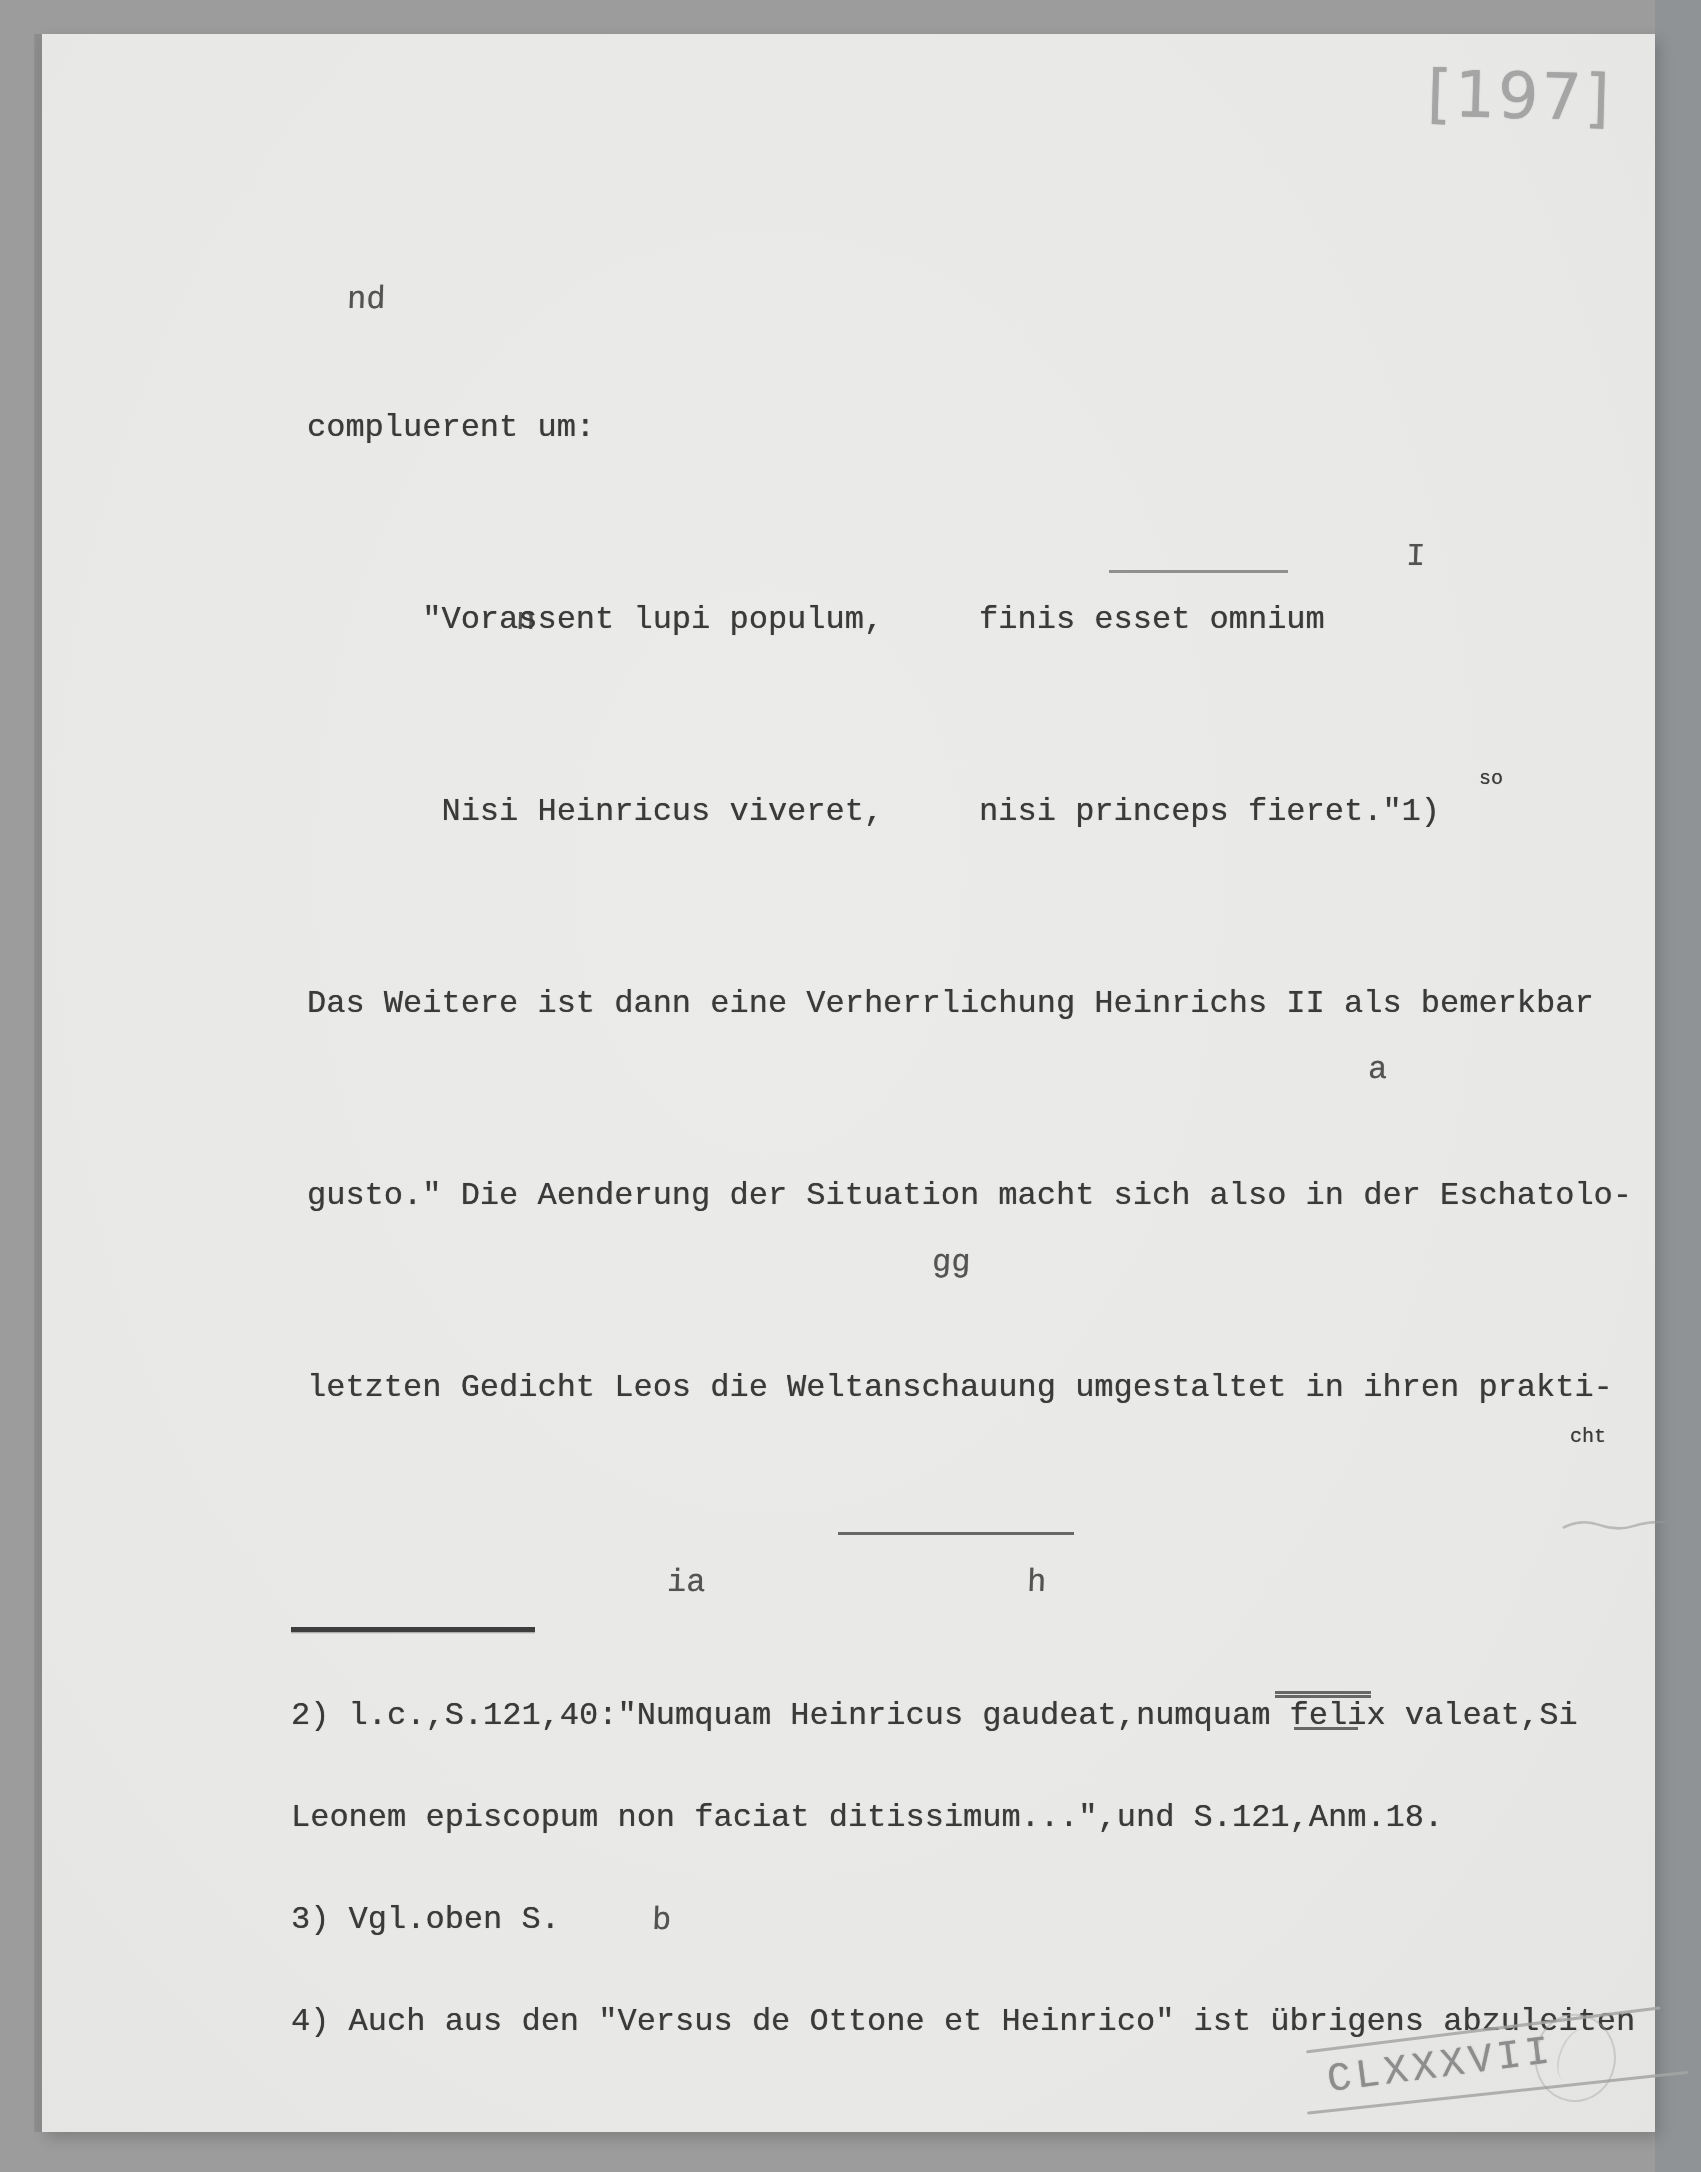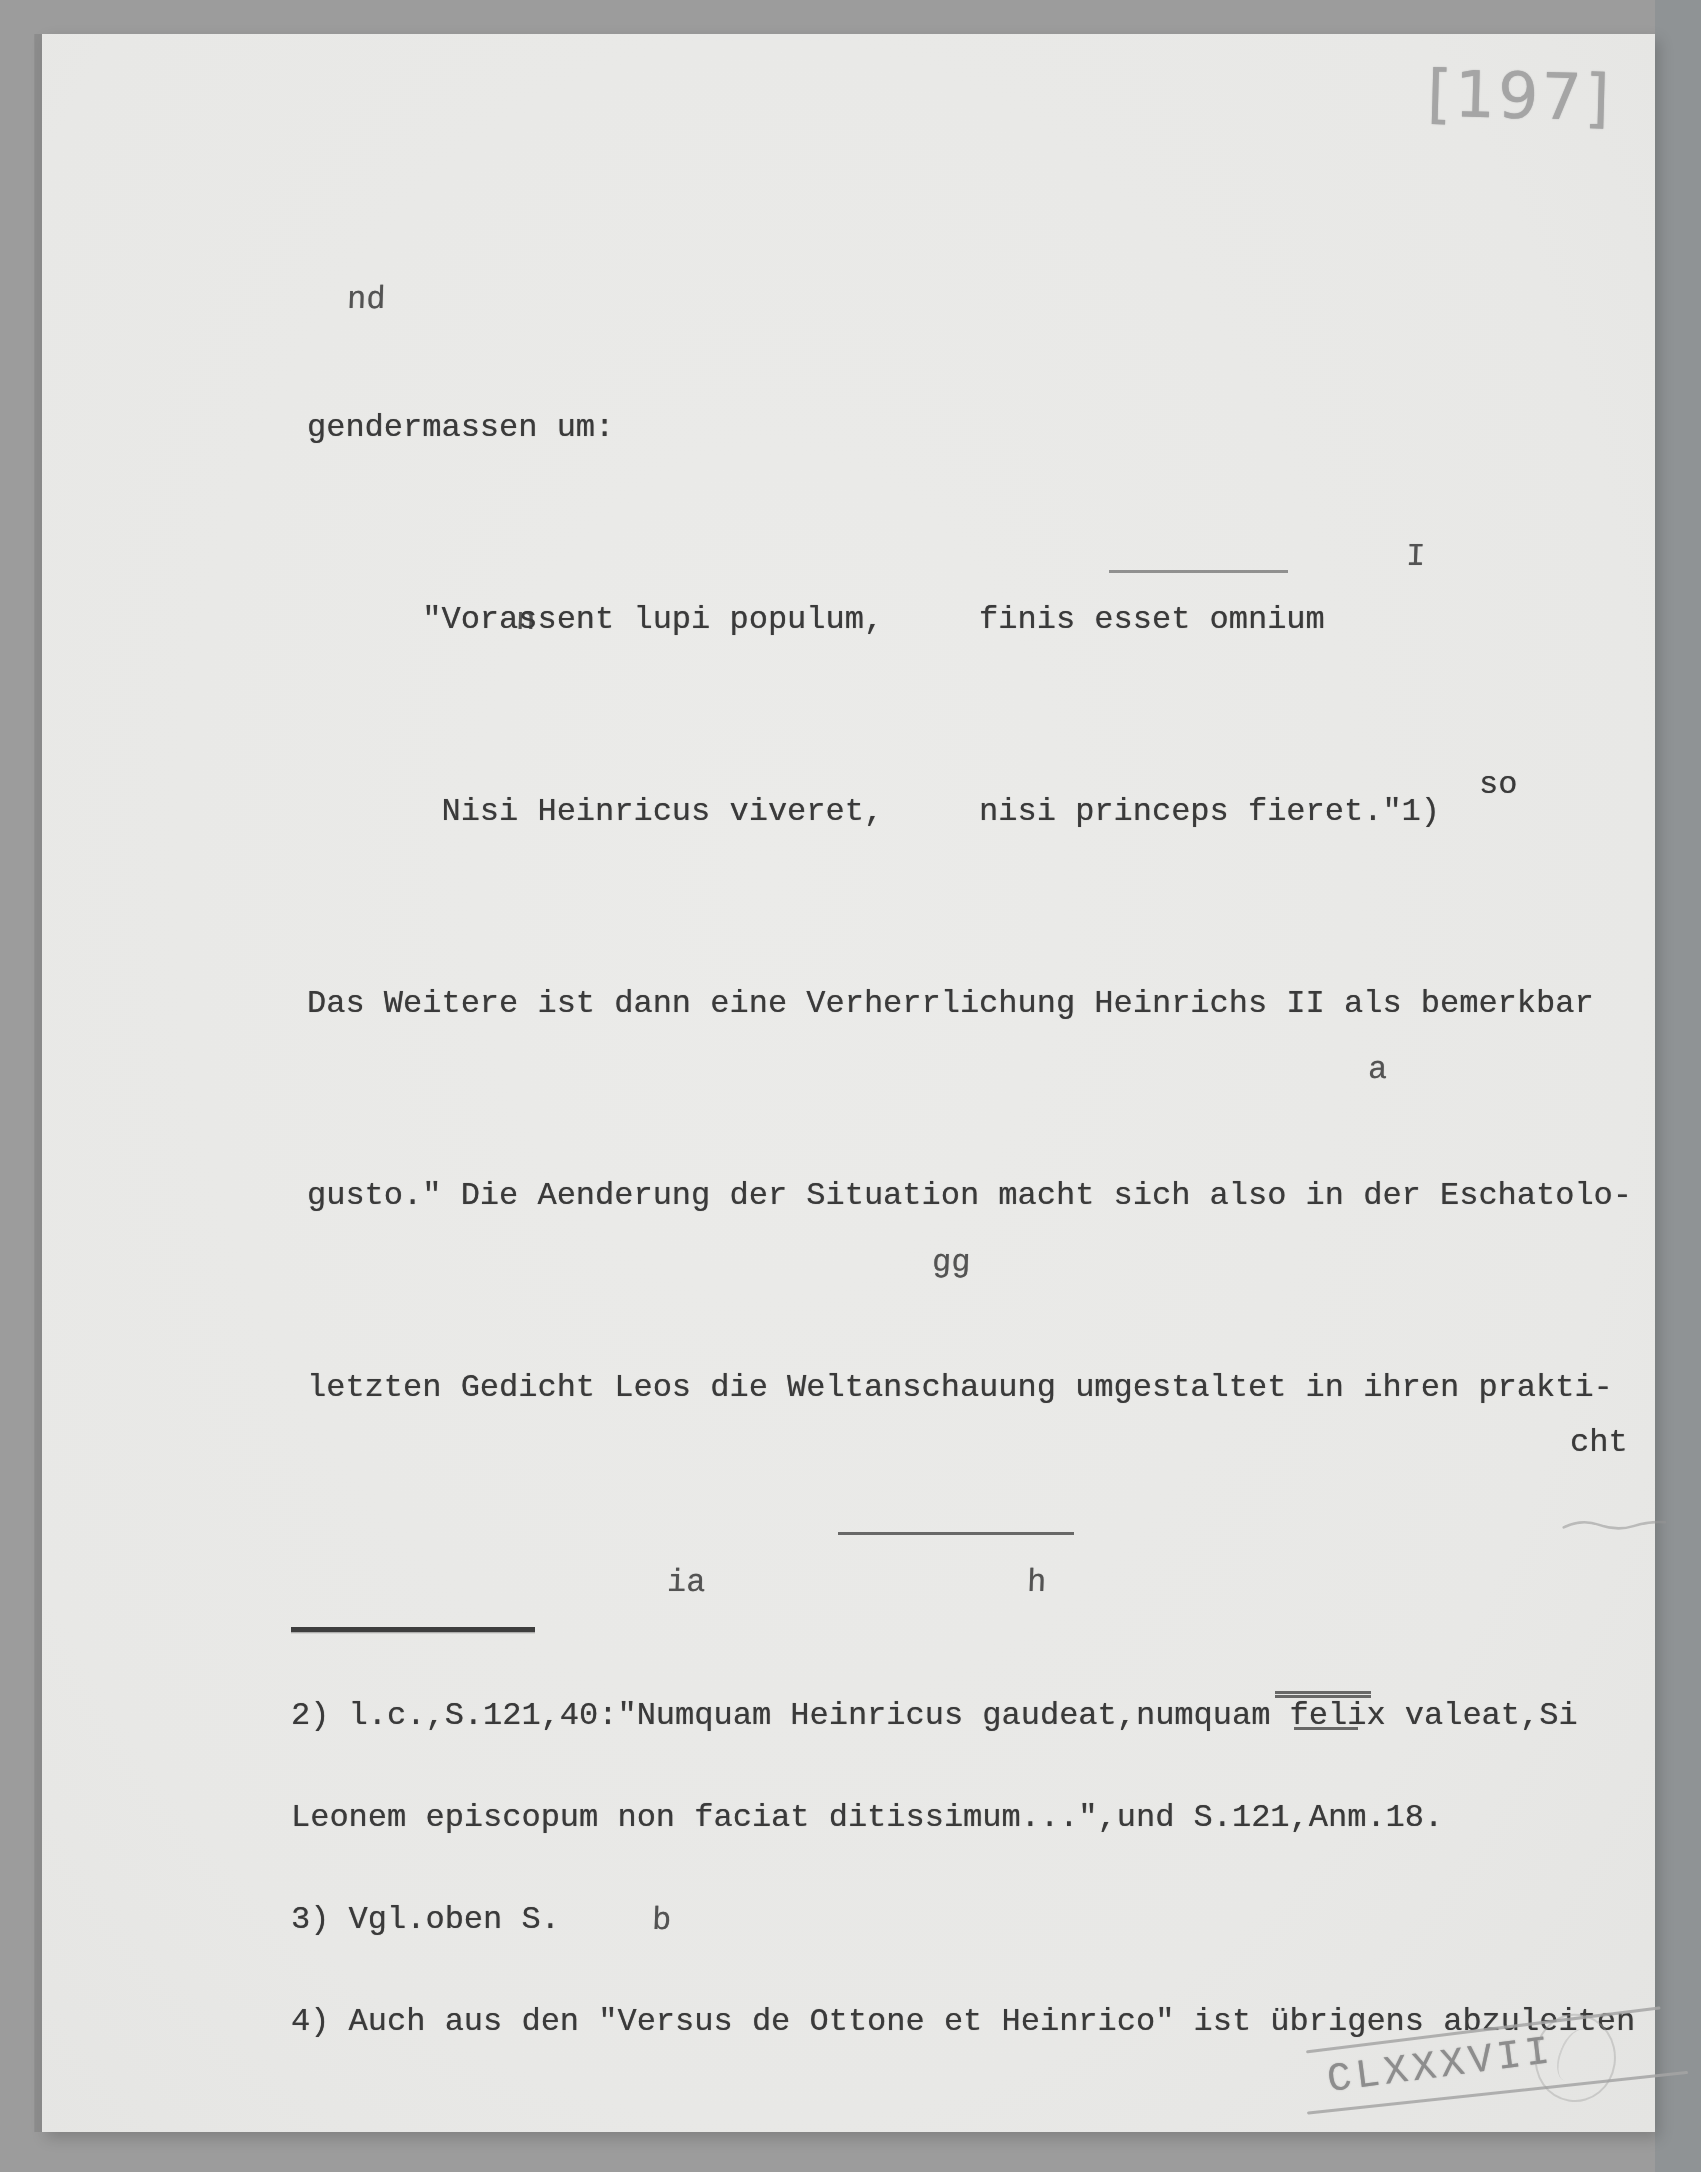--- a/index.html
+++ b/index.html
@@ -24,21 +24,21 @@
   #body-block{
     position:absolute;left:307px;top:268px;width:1345px;
     font-size:32px;line-height:64px;white-space:pre;
   }
   #footnote-block{
     position:absolute;left:291px;top:1631px;width:1364px;
     font-size:32px;line-height:34px;white-space:pre;
   }
   .line{white-space:pre;}
   .sup-insert{
-    position:absolute;font-size:32px;line-height:1;white-space:pre;
+    position:absolute;font-size:20px;line-height:1;white-space:pre;
   }
   .overstrike{
     position:absolute;font-size:32px;line-height:1;opacity:0.85;
     transform:skewX(-2deg);
   }
   .tline{position:absolute;background:#474747;opacity:0.8;}
   .fsep{position:absolute;left:291px;top:1627px;width:244px;height:4.5px;background:#3e3e3e;
         box-shadow:0 1.3px 0 rgba(62,62,62,0.35);}
   .pencil{color:#9a9a9a;font-family:"DejaVu Sans",sans-serif;}
   #page-num{
@@ -74,21 +74,21 @@
 </head>
 <body>
 
 <div id="canvas">
   <div id="right-strip"></div>
   <div id="paper"></div>
 
   <div id="page-num" class="pencil">[197]</div>
 
   <div id="body-block" class="typed">
-    <div class="line">gendermassen um:</div>
+    <div class="line">compluerent um:</div>
     <div class="line">      "Vorassent lupi populum,     finis esset omnium</div>
     <div class="line">       Nisi Heinricus viveret,     nisi princeps fieret."1)</div>
     <div class="line">Das Weitere ist dann eine Verherrlichung Heinrichs II als bemerkbar</div>
     <div class="line">gusto." Die Aenderung der Situation macht sich also in der Eschatolo-</div>
     <div class="line">letzten Gedicht Leos die Weltanschauung umgestaltet in ihren prakti-</div>
     
     
     
     
     

